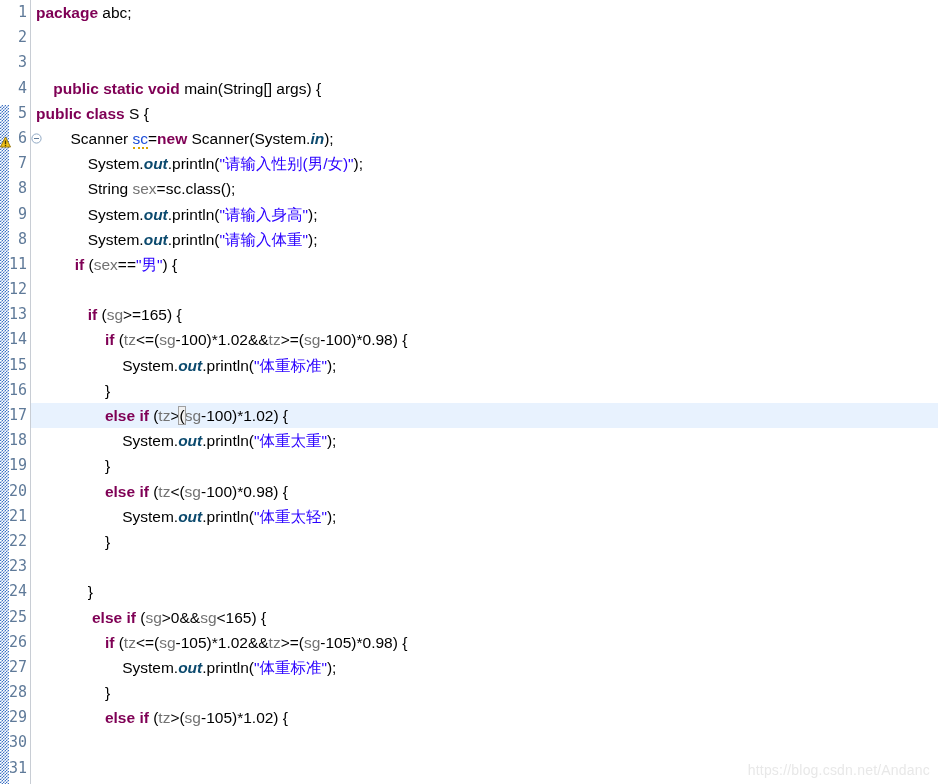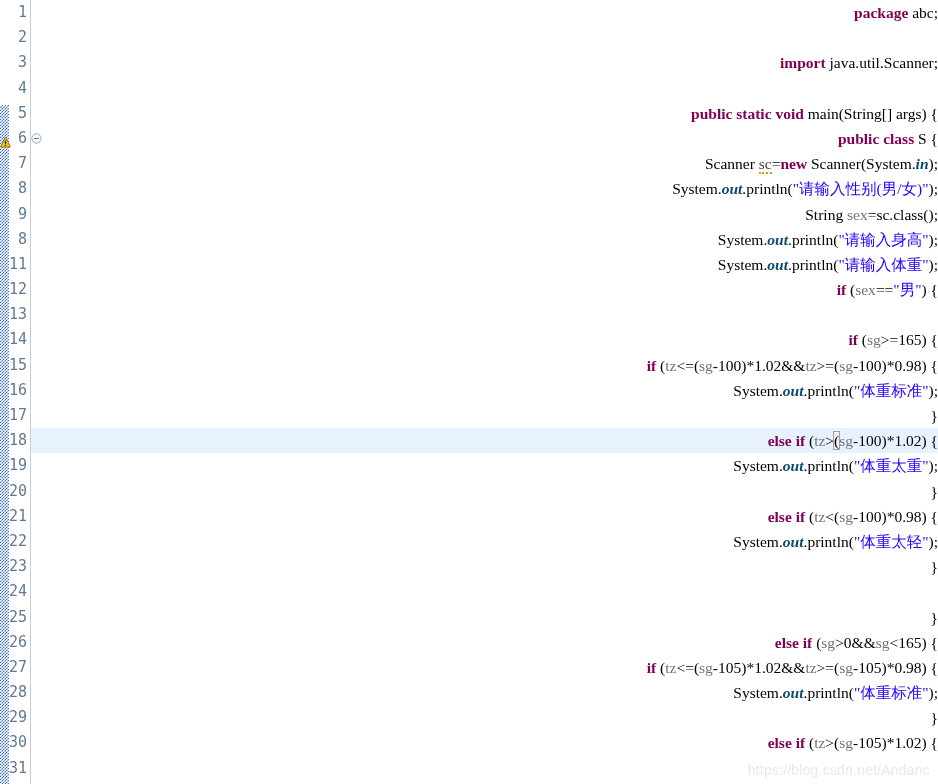--- a/index.html
+++ b/index.html
@@ -103,36 +103,35 @@
     height: 784px;
     overflow: hidden;
   }
   .line {
     position: relative;
     height: 25.2px;
     line-height: 25.2px;
     font-size: 15.5px;
     white-space: pre;
     color: #000000;
-    font-family: Liberation Serif, serif;
+    font-family: Liberation Sans, sans-serif;
     padding-left: 5px;
-    text-align: right;
   }
   .line.current {
     background: #e8f2fe;
   }
 
   
   .kw   { color: #7f0055; font-weight: bold; }
   .str  { color: #2a00ff; }
   .fld  { color: #0c4a6e; font-weight: bold; font-style: italic; }
   .loc  { color: #737373; }
   .plain{ color: #000000; }
   .warnvar {
-    color: #404040;
+    color: #1d4ed8;
     border-bottom: 2px dotted #d8a000;
     padding-bottom: 0px;
   }
   .bracket-match {
     outline: 1px solid #a0a0a0;
     background: #f0f0f0;
   }
   .caret {
     display: inline-block;
     width: 0;
@@ -208,21 +207,20 @@
   <div id="folding">
       <div class="fold-marker" style="top: 133px;"><svg width="11" height="11" viewBox="0 0 11 11" xmlns="http://www.w3.org/2000/svg">
           <circle cx="5.5" cy="5.5" r="4.6" fill="#ffffff" stroke="#8fa8c4" stroke-width="1"></circle>
           <rect x="3" y="5" width="5" height="1" fill="#5f7a99"></rect>
         </svg></div>
     </div>
 
   <div id="code">
       <div class="line"><span class="kw">package</span><span class="plain"> abc;</span></div>
       <div class="line"><span>&nbsp;</span></div>
-      <div class="line"><span class="kw">import</span><span class="plain"> java.util.Scanner;</span></div>
       <div class="line"><span>&nbsp;</span></div>
       <div class="line"><span class="plain">    </span><span class="kw">public static void</span><span class="plain"> main(String[] args) {</span></div>
       <div class="line"><span class="kw">public class</span><span class="plain"> S {</span></div>
       <div class="line"><span class="plain">        Scanner </span><span class="warnvar">sc</span><span class="plain">=</span><span class="kw">new</span><span class="plain"> Scanner(System.</span><span class="fld">in</span><span class="plain">);</span></div>
       <div class="line"><span class="plain">            System.</span><span class="fld">out</span><span class="plain">.println(</span><span class="str">"请输入性别(男/女)"</span><span class="plain">);</span></div>
       <div class="line"><span class="plain">            String </span><span class="loc">sex</span><span class="plain">=sc.class();</span></div>
       <div class="line"><span class="plain">            System.</span><span class="fld">out</span><span class="plain">.println(</span><span class="str">"请输入身高"</span><span class="plain">);</span></div>
       <div class="line"><span class="plain">            System.</span><span class="fld">out</span><span class="plain">.println(</span><span class="str">"请输入体重"</span><span class="plain">);</span></div>
       <div class="line"><span class="plain">         </span><span class="kw">if</span><span class="plain"> (</span><span class="loc">sex</span><span class="plain">==</span><span class="str">"男"</span><span class="plain">) {</span></div>
       <div class="line"><span>&nbsp;</span></div>

